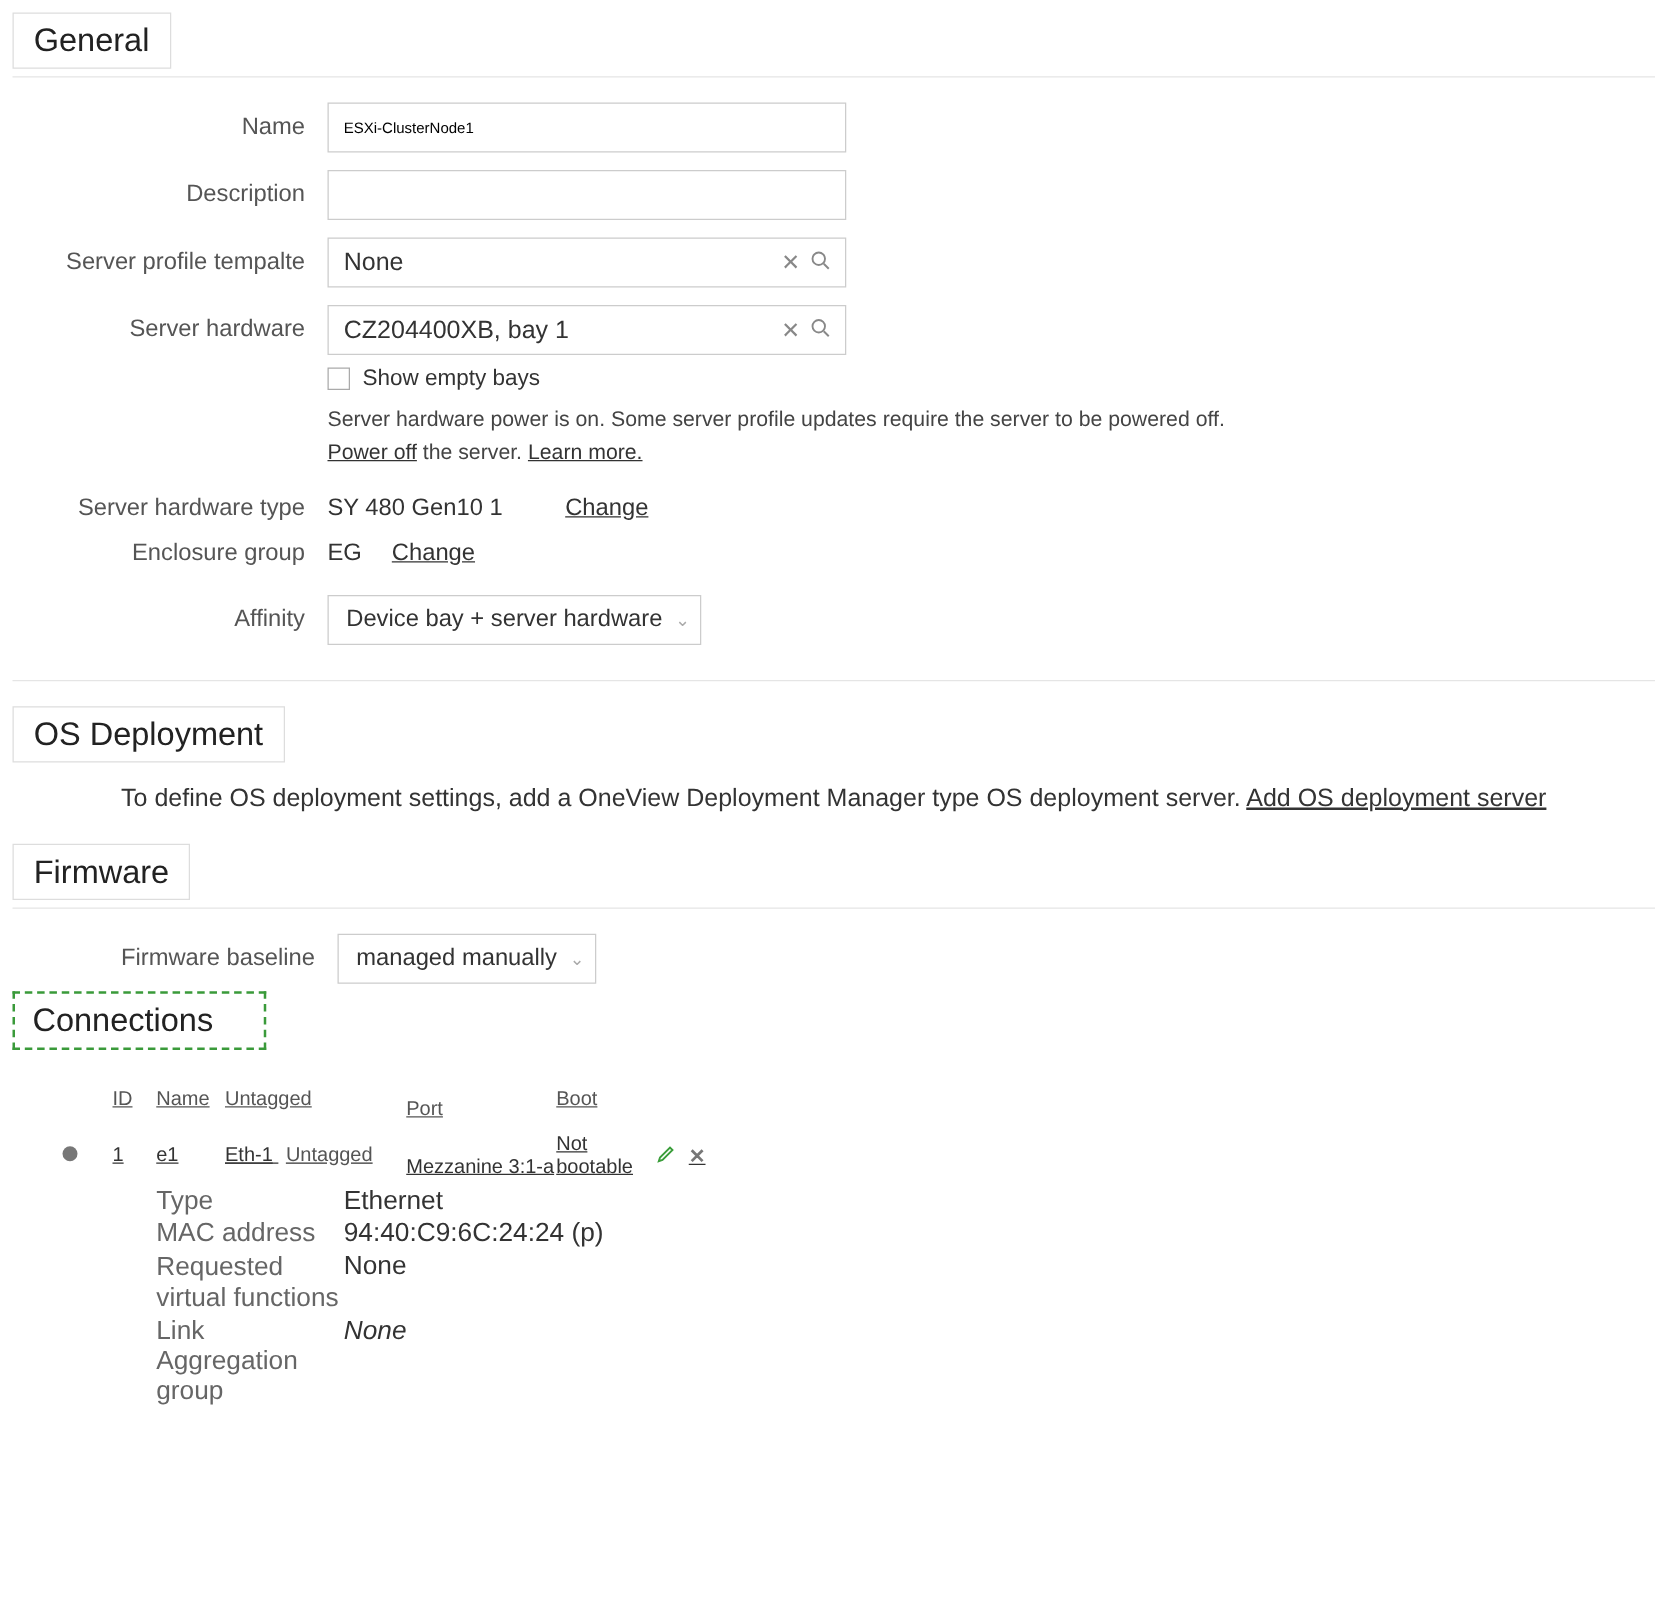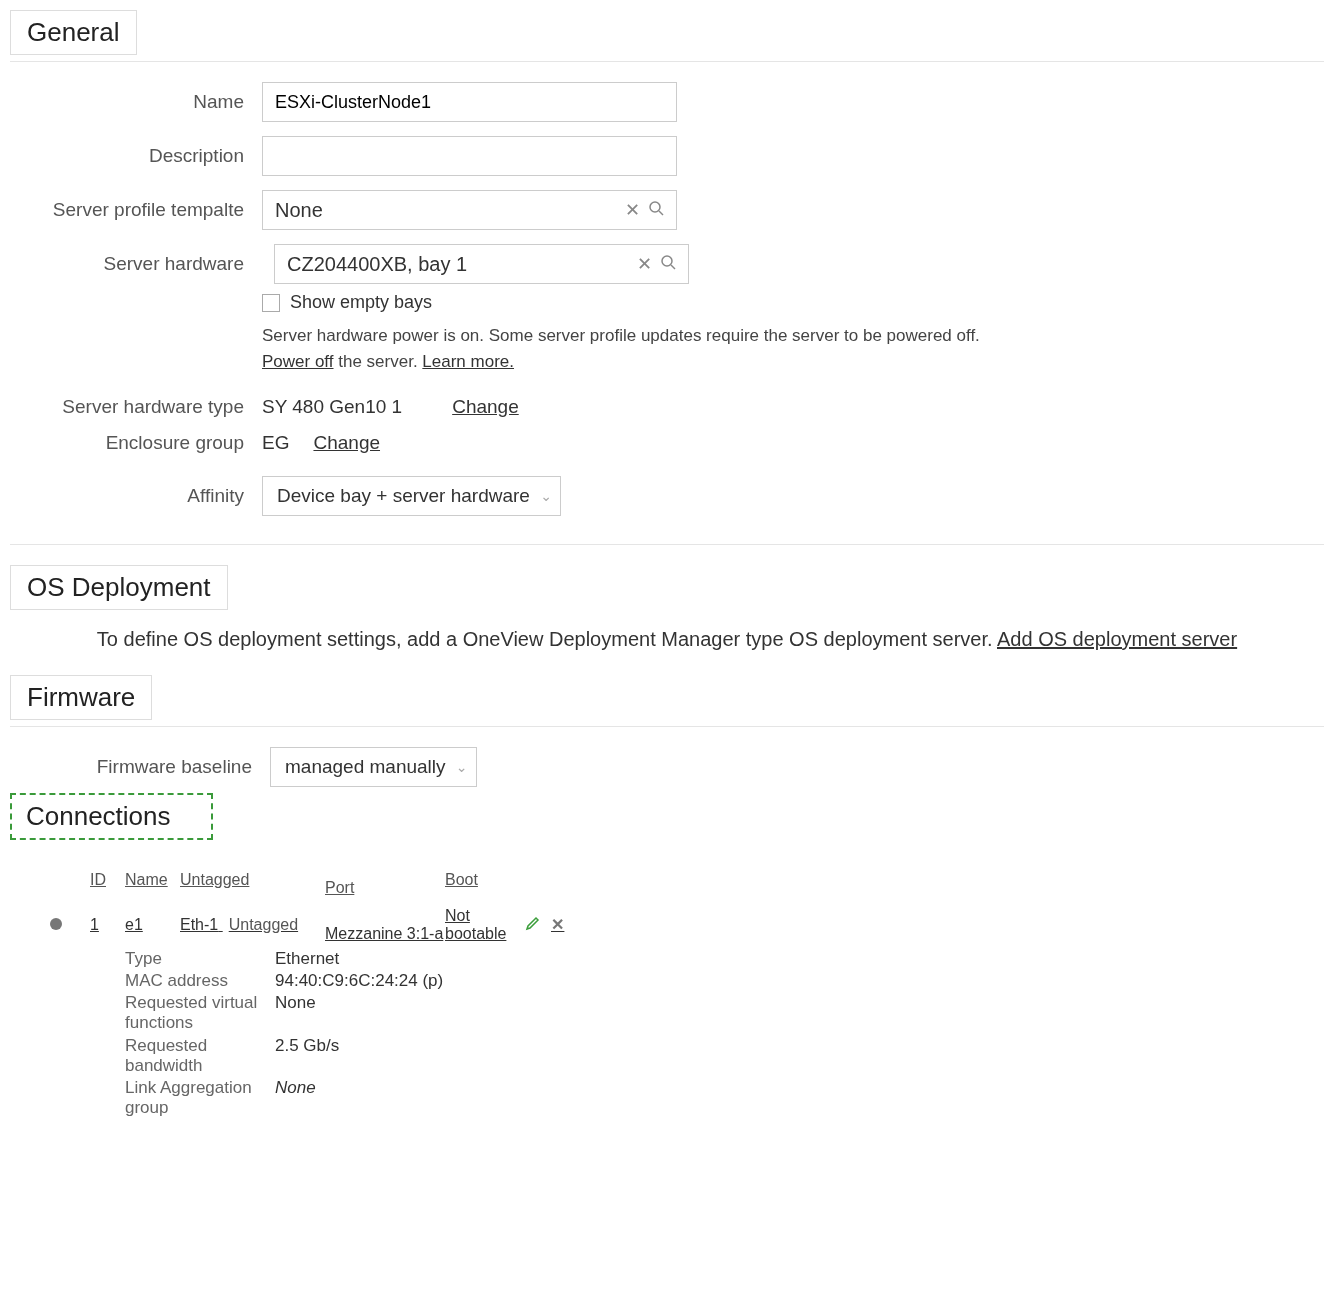--- a/index.html
+++ b/index.html
@@ -48,21 +48,21 @@
     align-items: center;
     flex-wrap: wrap;
     font-size: 19px;
     color: #333;
   }
   .text-input {
     width: 415px;
     height: 40px;
     border: 1px solid #ccc;
     padding: 6px 12px;
-    font-size: 18px;
+    font-size: 12px;
     font-family: inherit;
     background: #fff;
   }
   .lookup {
     display: flex;
     align-items: center;
     width: 415px;
     height: 40px;
     border: 1px solid #ccc;
     padding: 0 8px 0 12px;
@@ -135,21 +135,21 @@
   .col-port { width: 120px; margin-top: 17px; }
   .col-boot { width: 80px; }
   .col-act  { width: 60px; display:flex; gap:10px; }
   .status-dot {
     width: 12px; height: 12px; border-radius: 50%; background: #777;
     display: inline-block;
   }
   .conn-details {
     margin-left: 75px;
     margin-top: 6px;
-    font-size: 17px;
+    font-size: 21px;
   }
   .conn-details .drow { display: flex; margin-bottom: 2px; }
   .conn-details .dlab { width: 150px; color: #666; }
   .conn-details .dval { color: #333; }
   .italic { font-style: italic; color: #666; }
   .pencil { color: #3b9e3b; cursor: pointer; }
   .remove { color: #777; cursor: pointer; font-weight: bold; }
   .pad-indent { margin-left: 252px; }
 </style>
 </head>
@@ -183,21 +183,21 @@
       <span class="sch">
         <svg width="16" height="16" viewBox="0 0 16 16">
             <circle cx="7" cy="7" r="5" stroke="#888" stroke-width="1.5" fill="none"></circle>
             <line x1="11" y1="11" x2="15" y2="15" stroke="#888" stroke-width="1.5"></line>
           </svg>
       </span>
     </div>
   </div>
 </div>
 
-<div class="row" style="margin-bottom:4px;gap:12px;">
+<div class="row" style="margin-bottom:4px;">
   <div class="label">Server hardware</div>
   <div class="value-col">
     <div class="lookup">
       <span class="lookup-text">CZ204400XB, bay 1</span>
       <span class="clr">✕</span>
       <span class="sch">
         <svg width="16" height="16" viewBox="0 0 16 16">
             <circle cx="7" cy="7" r="5" stroke="#888" stroke-width="1.5" fill="none"></circle>
             <line x1="11" y1="11" x2="15" y2="15" stroke="#888" stroke-width="1.5"></line>
           </svg>
@@ -306,21 +306,17 @@
     </div>
     <div class="drow">
       <div class="dlab">MAC address</div>
       <div class="dval"><span>94:40:C9:6C:24:24</span> <span>(p)</span></div>
     </div>
     <div class="drow">
       <div class="dlab" style="line-height:1.2;">Requested virtual functions</div>
       <div class="dval">None</div>
     </div>
     <div class="drow">
-      <div class="dlab">Requested bandwidth</div>
-      <div class="dval">2.5 Gb/s</div>
-    </div>
-    <div class="drow">
       <div class="dlab">Link Aggregation group</div>
       <div class="dval italic">None</div>
     </div>
   </div>
 </div>
 
 </body></html>

